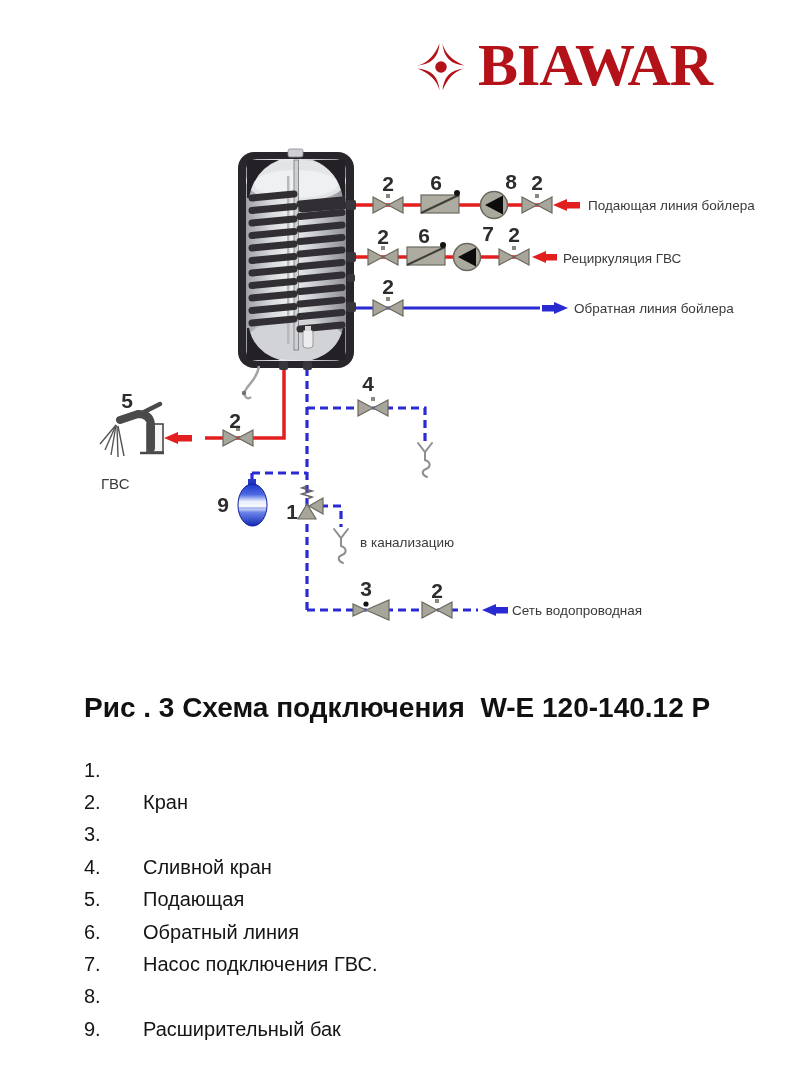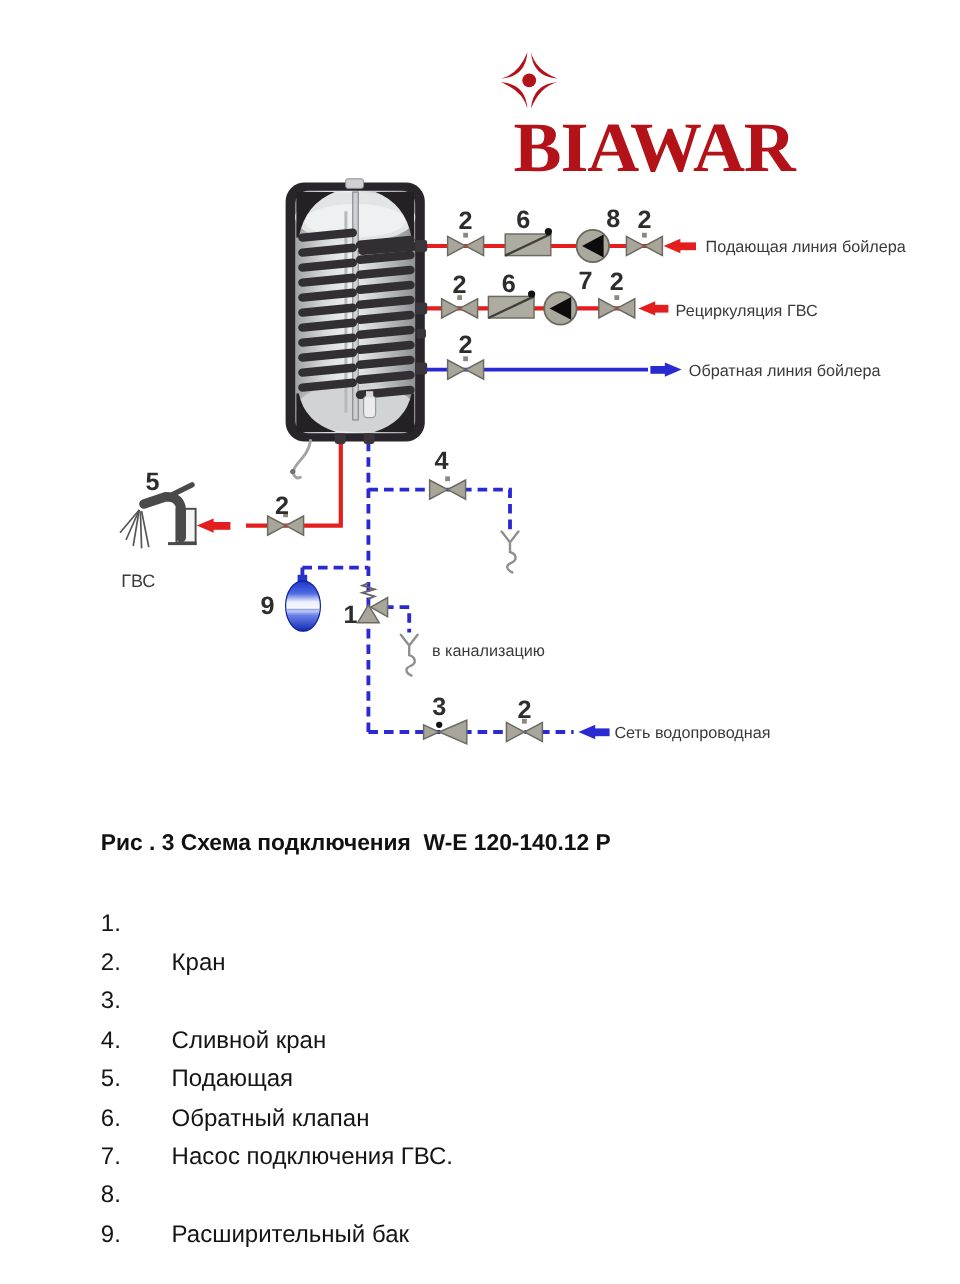--- a/index.html
+++ b/index.html
@@ -1,36 +1,36 @@
 <!DOCTYPE html>
 <html><head>
 <meta charset="utf-8">
 <style>
   html,body{margin:0;padding:0;background:#ffffff;}
   .page{position:relative;width:800px;height:1070px;background:#fff;overflow:hidden;
         font-family:"Liberation Sans",sans-serif;color:#1d1d1d;}
   
-  .logo{position:absolute;left:416px;top:36px;display:flex;align-items:flex-start;flex-direction:column;}
+  .logo{position:absolute;left:416px;top:36px;display:flex;align-items:flex-start;}
   .logo-mark{width:50px;height:54px;margin-top:4px;}
   .logo-text{font-family:"Liberation Serif",serif;font-weight:bold;font-size:60px;
              line-height:58px;color:#b31218;letter-spacing:-1px;margin-left:12px;
              transform:scaleY(0.98);}
   
   .diagram{position:absolute;left:0;top:138px;}
   .hot{stroke:#e31e1e;stroke-width:3.5;fill:none;}
   .cold{stroke:#2a2ad2;stroke-width:3.2;fill:none;}
   .dash{stroke-dasharray:8 5;}
   .sym{fill:#a8a69b;stroke:#6b695f;stroke-width:1.2;}
   .num{font-family:"Liberation Sans",sans-serif;font-weight:bold;font-size:21px;
        fill:#2d2d2d;text-anchor:middle;}
   .lbl{font-family:"Liberation Sans",sans-serif;font-size:13.5px;fill:#3a3a3a;}
   .lbl-lg{font-size:15px;}
   .drain{stroke:#8f8f8f;stroke-width:2;fill:none;stroke-linecap:round;}
   
-  .caption{position:absolute;left:84px;top:692px;font-size:19px;font-weight:bold;
+  .caption{position:absolute;left:84px;top:692px;font-size:28px;font-weight:bold;
            white-space:pre-wrap;color:#111;}
   .parts{position:absolute;left:84px;top:754px;font-size:20px;color:#151515;}
   .li{display:flex;height:32.4px;align-items:center;}
   .li .n{width:59px;flex:0 0 59px;}
 </style>
 </head>
 <body>
 
 <div class="page">
 
@@ -245,21 +245,21 @@
     <div class="li">
         <span class="n">4.</span>
         <span>Сливной кран</span>
       </div>
     <div class="li">
         <span class="n">5.</span>
         <span>Подающая</span>
       </div>
     <div class="li">
         <span class="n">6.</span>
-        <span>Обратный клапан</span>
+        <span>Обратный линия</span>
       </div>
     <div class="li">
         <span class="n">7.</span>
         <span>Насос подключения ГВС.</span>
       </div>
     <div class="li">
         <span class="n">8.</span>
       </div>
     <div class="li">
         <span class="n">9.</span>

